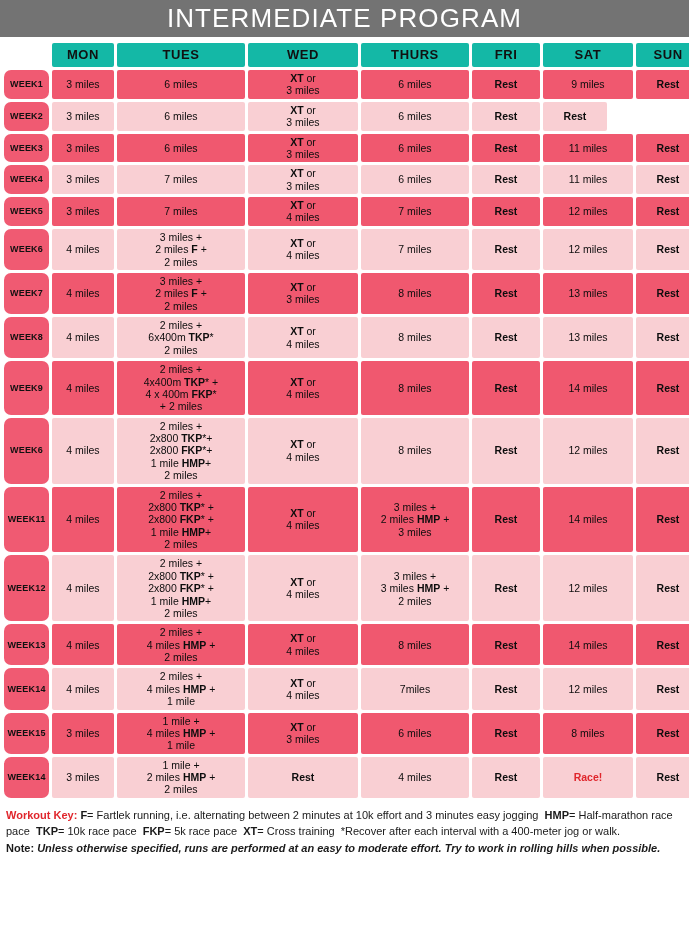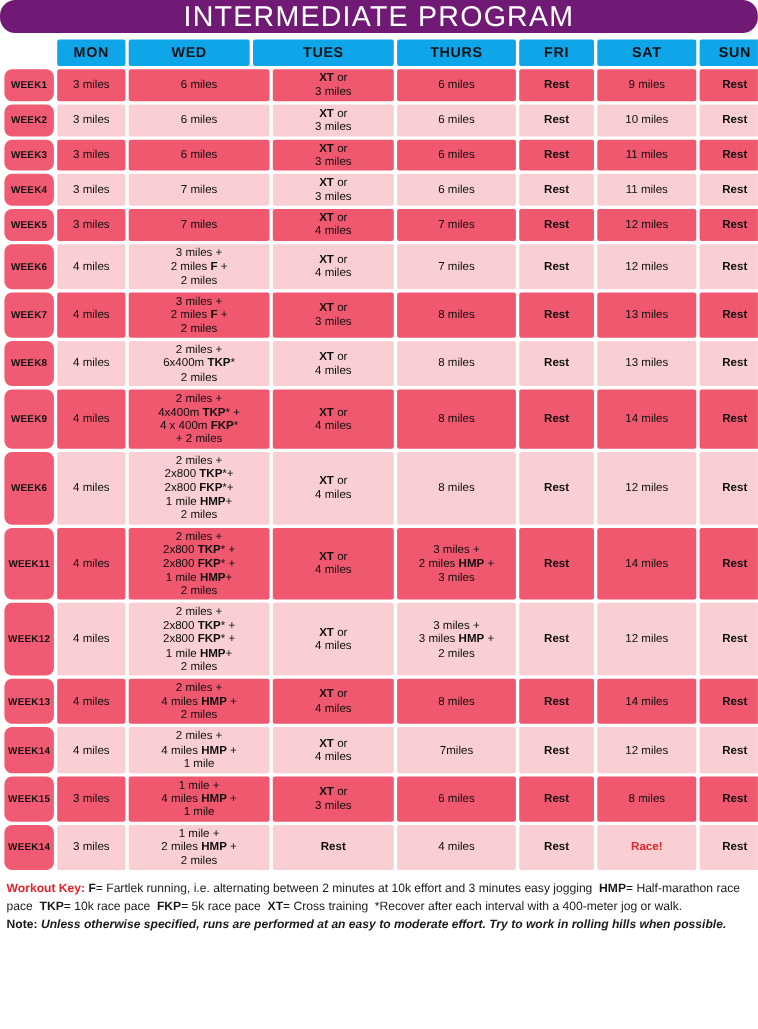--- a/index.html
+++ b/index.html
@@ -7,26 +7,25 @@
     width: 689px;
     height: 935px;
     background: #ffffff;
     font-family: "Liberation Sans", sans-serif;
     overflow: hidden;
   }
   .page { width: 689px; height: 935px; position: relative; background:#fff; }
 
   
   .title-bar {
-    height: 30px;
-    background: #701a75;
+    height: 37px;
+    background: #737373;
     display: flex;
     align-items: center;
     justify-content: center;
-    border-radius: 14px;
   }
   .title-bar .title-text {
     color: #ffffff;
     font-size: 26px;
     letter-spacing: 1.1px;
     font-weight: 400;
     font-family: "Liberation Sans", sans-serif;
   }
 
   
@@ -61,21 +60,21 @@
   .c-fri    { width: 68px;  flex: 0 0 68px; }
   .c-sat    { width: 90px;  flex: 0 0 90px; }
   .c-sun    { width: 64px;  flex: 0 0 64px; }
 
   
   .header-row { margin-bottom: 3px; }
   .header-row .spacer {
     width: 45px; flex: 0 0 45px; margin-right: 3px; background: transparent;
   }
   .head-cell {
-    background: #0ea5e9;
+    background: #14b8a6;
     height: 24px;
     font-size: 13px;
     font-weight: bold;
     letter-spacing: 0.6px;
     color: #111;
   }
 
   
   .week-chip {
     background: #F05A72;
@@ -119,22 +118,22 @@
 <div class="page">
 
   <div class="title-bar">
     <span class="title-text">INTERMEDIATE PROGRAM</span>
   </div>
 
   <div class="grid">
     <div class="row header-row">
       <div class="spacer"></div>
       <div class="cell head-cell c-mon">MON</div>
+      <div class="cell head-cell c-tues">TUES</div>
       <div class="cell head-cell c-wed">WED</div>
-      <div class="cell head-cell c-tues">TUES</div>
       <div class="cell head-cell c-thurs">THURS</div>
       <div class="cell head-cell c-fri">FRI</div>
       <div class="cell head-cell c-sat">SAT</div>
       <div class="cell head-cell c-sun">SUN</div>
     </div>
     <div id="weeks-container">
         <div class="row">
           <div class="cell c-week week-chip">
             <span>WEEK</span>
             <span class="wk-num">1</span>
@@ -200,25 +199,20 @@
           <div class="cell c-thurs light">
             <div>
               <span class="line">6 miles</span>
             </div>
           </div>
           <div class="cell c-fri light rest">
             <div>
               <span class="line">Rest</span>
             </div>
           </div>
-          <div class="cell c-sat light">
-            <div>
-              <span class="line">10 miles</span>
-            </div>
-          </div>
           <div class="cell c-sun light rest">
             <div>
               <span class="line">Rest</span>
             </div>
           </div>
         </div>
         <div class="row">
           <div class="cell c-week week-chip">
             <span>WEEK</span>
             <span class="wk-num">3</span>

